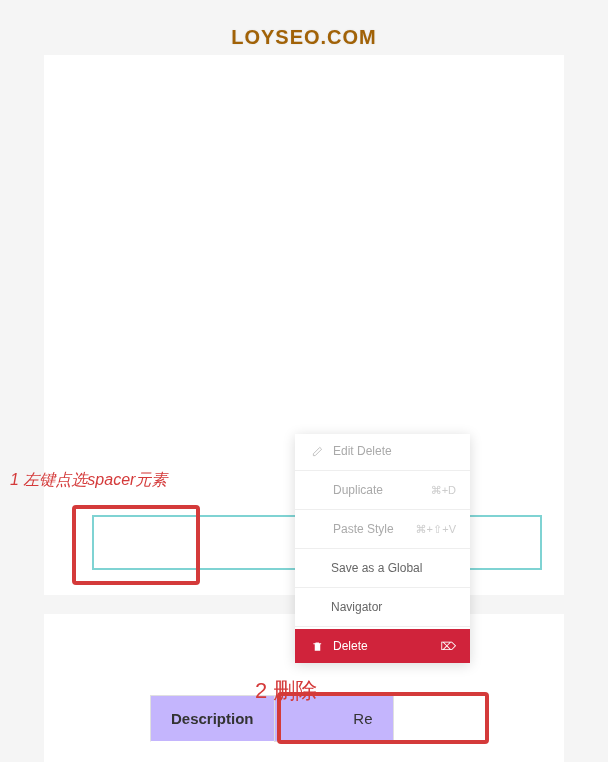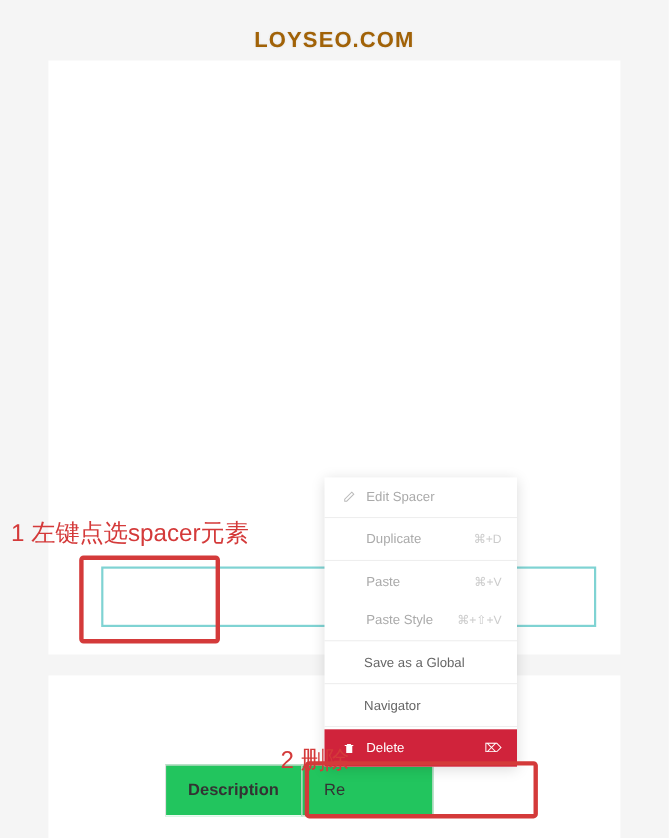--- a/index.html
+++ b/index.html
@@ -48,47 +48,48 @@
       height: 80px;
       border: 4px solid #d43a3a;
       border-radius: 4px;
       z-index: 5;
     }
     .annotation-1 {
       position: absolute;
       left: 10px;
       top: 470px;
       color: #d43a3a;
-      font-size: 22px;
+      font-size: 16px;
       font-weight: 500;
       z-index: 5;
+      font-style: italic;
     }
     .tabs-panel {
       position: absolute;
       left: 44px;
       top: 614px;
       width: 520px;
       height: 148px;
       background: #ffffff;
     }
     .tabs-row {
       position: absolute;
       left: 150px;
       top: 695px;
       display: flex;
     }
     .tab {
       padding: 14px 20px;
-      background: #22c55e;
+      background: #c4b5fd;
       border: 1px solid #e0e0e0;
       font-size: 15px;
       color: #333;
       margin-right: -1px;
       min-width: 120px;
-      text-align: left;
+      text-align: right;
     }
     .tab.active {
       font-weight: 600;
       border-bottom: 1px solid #fff;
     }
     .context-menu {
       position: absolute;
       left: 295px;
       top: 434px;
       width: 175px;
@@ -169,34 +170,29 @@
   <div class="tab">Re</div>
 </div>
 
 <div class="context-menu">
   <div class="menu-item">
     <span class="icon-slot">
       <svg width="11" height="11" viewBox="0 0 24 24" fill="none" stroke="#bbb" stroke-width="2">
           <path d="M17 3l4 4L7 21H3v-4L17 3z"></path>
         </svg>
     </span>
-    <span class="label">Edit Spacer</span>
+    <span class="label">Edit Delete</span>
   </div>
   <div class="menu-separator"></div>
   <div class="menu-item">
     <span class="icon-slot"></span>
     <span class="label">Duplicate</span>
     <span class="shortcut">⌘+D</span>
   </div>
   <div class="menu-separator"></div>
-  <div class="menu-item">
-    <span class="icon-slot"></span>
-    <span class="label">Paste</span>
-    <span class="shortcut">⌘+V</span>
-  </div>
   <div class="menu-item">
     <span class="icon-slot"></span>
     <span class="label">Paste Style</span>
     <span class="shortcut">⌘+⇧+V</span>
   </div>
   <div class="menu-separator"></div>
   <div class="menu-item dark">
     <span class="icon-slot"></span>
     <span class="label">Save as a Global</span>
   </div>

